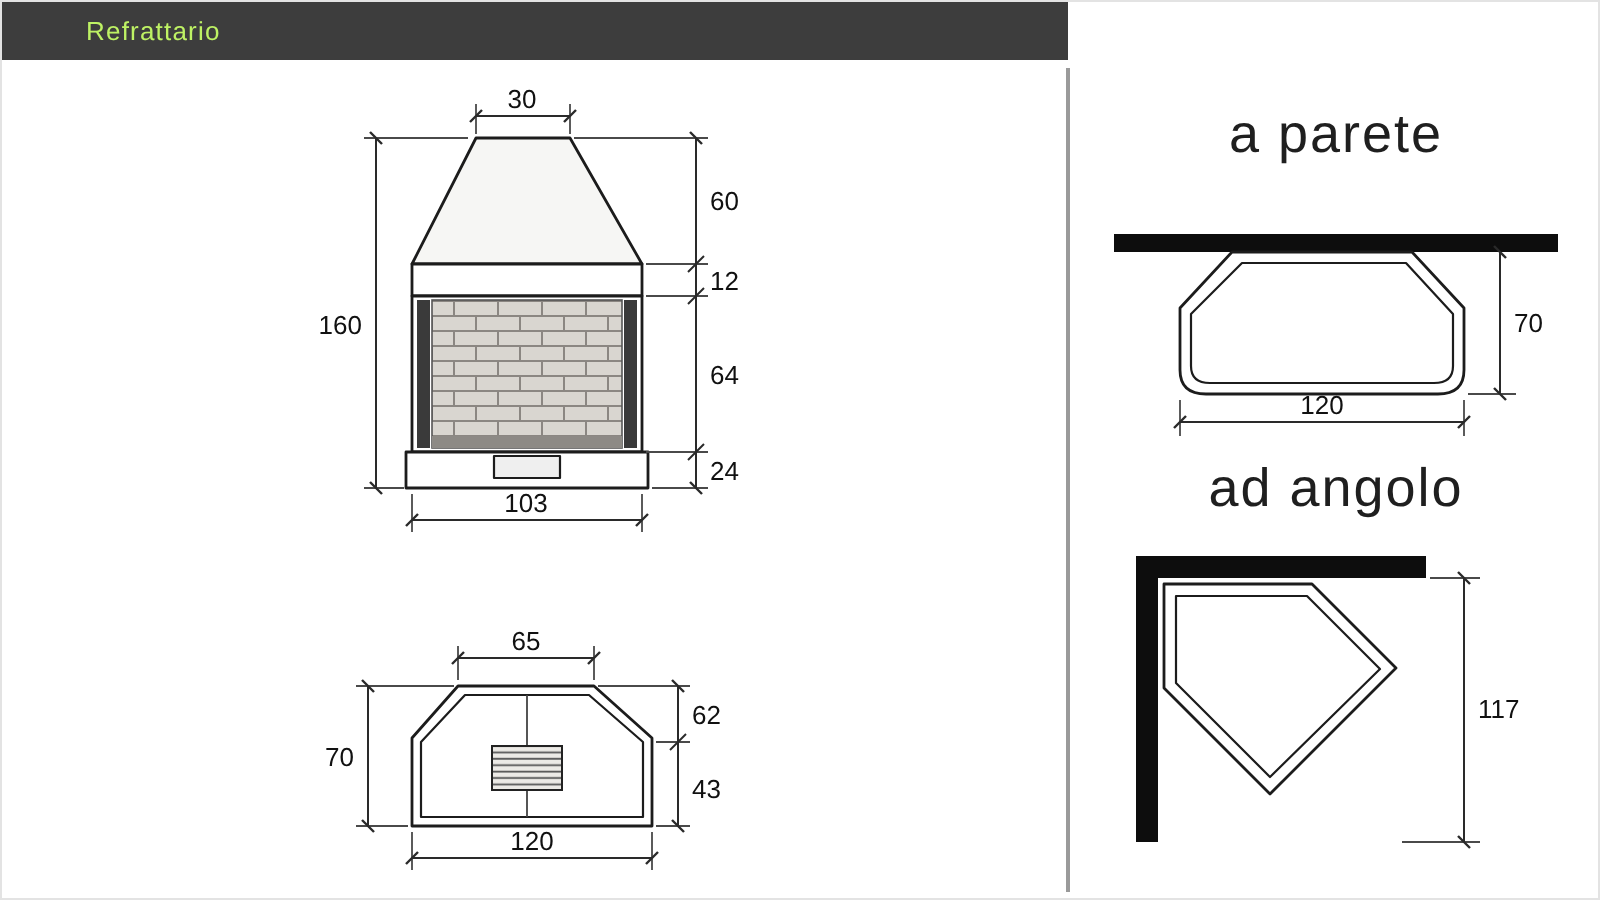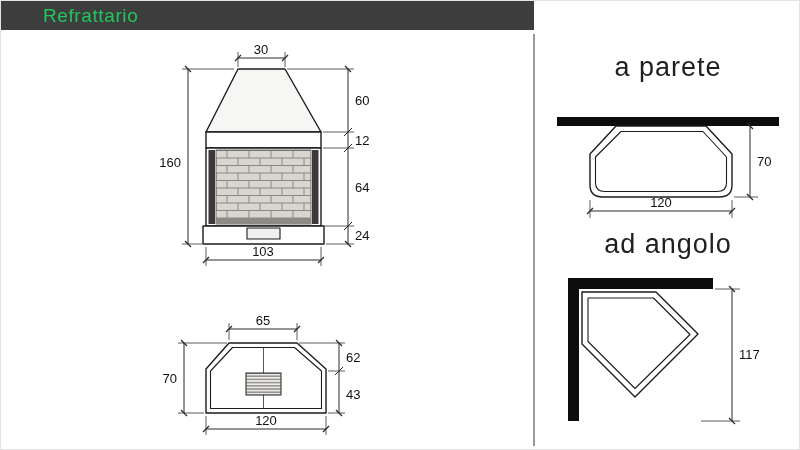--- a/index.html
+++ b/index.html
@@ -1,20 +1,20 @@
 <!DOCTYPE html>
 <html><head>
 <meta charset="utf-8">
 <style>
   html,body{margin:0;padding:0;background:#ffffff;}
   #stage{position:relative;width:800px;height:450px;background:#ffffff;border:1px solid #e3e3e3;
          box-sizing:border-box;font-family:"Liberation Sans",sans-serif;overflow:hidden;}
   #header-bar{position:absolute;left:0;top:0;width:533px;height:29px;background:#3d3d3d;
               display:flex;align-items:center;z-index:2;}
-  #header-bar span{color:#22c55e;font-size:19px;letter-spacing:.6px;padding-left:42px;}
+  #header-bar span{color:#bef264;font-size:13px;letter-spacing:.6px;padding-left:42px;}
   #divider{position:absolute;left:532px;top:33px;width:2px;height:412px;background:#9a9a9a;}
   svg.canvas{position:absolute;left:0;top:0;}
   .ol{stroke:#1c1c1c;stroke-width:1.4;stroke-linejoin:round;}
   .ol2{stroke:#1c1c1c;stroke-width:1.1;stroke-linejoin:round;}
   .dim{stroke:#2a2a2a;stroke-width:1;}
   .ext{stroke:#4a4a4a;stroke-width:0.9;}
   .dimtxt{font-family:"Liberation Sans",sans-serif;font-size:13px;fill:#111111;}
   .title{font-family:"Liberation Sans",sans-serif;font-size:27px;fill:#1f1f1f;letter-spacing:1px;}
   .wall{fill:#0d0d0d;}
 </style>

